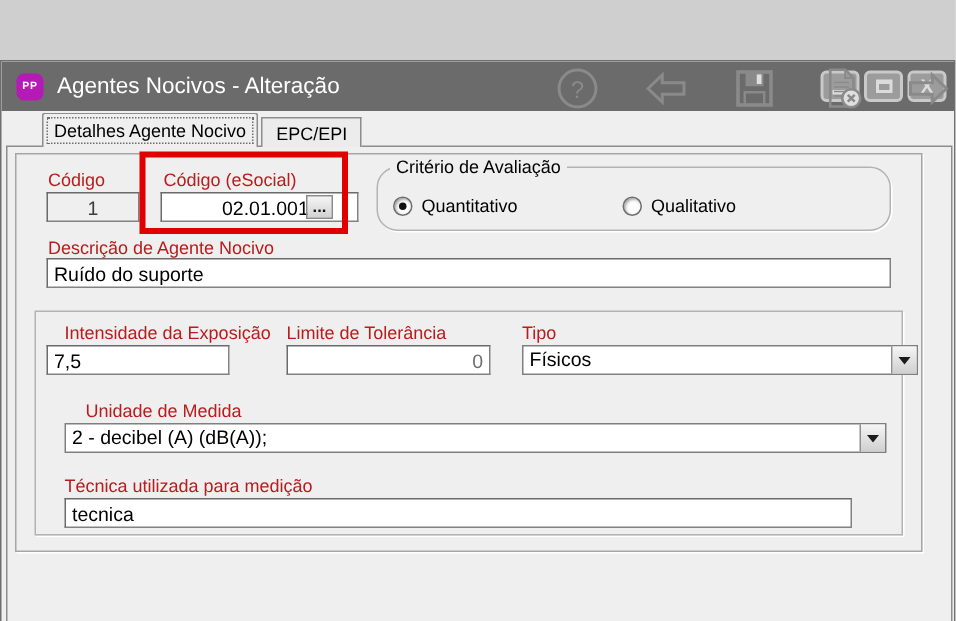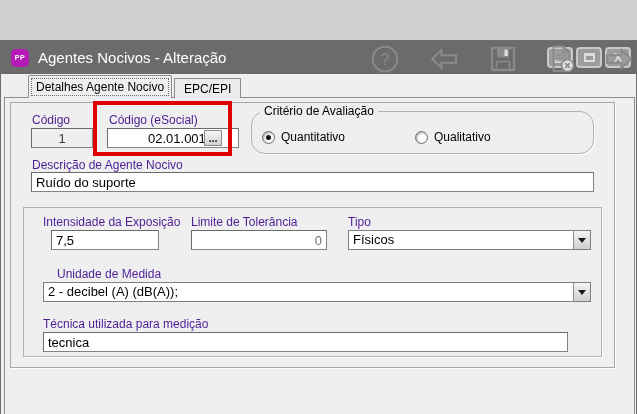--- a/index.html
+++ b/index.html
@@ -42,21 +42,21 @@
   
   .panel {
     position:absolute; left:3px; top:56px; width:631px; height:319px;
     background:#efefef; border:1px solid #8d8d8d; z-index:1;
   }
   .inner-frame {
     position:absolute; left:9px; top:61px; width:605px; height:266px;
     border:1px solid #a6a6a6; box-shadow:1px 1px 0 #ffffff; z-index:1;
   }
 
-  .lbl { position:absolute; font-size:12px; color:#4c1d95; white-space:nowrap; z-index:3; }
+  .lbl { position:absolute; font-size:12px; color:#b91c1c; white-space:nowrap; z-index:3; }
 
   .field {
     position:absolute; height:20px; background:#ffffff;
     border:1px solid #828282; border-top-color:#6a6a6a; border-left-color:#6a6a6a;
     font:13px "Liberation Sans", sans-serif; padding:1px 4px; color:#000; z-index:3;
   }
   .field.disabled { background:#efefef; color:#3c3c3c; text-align:center; }
   .field.num { text-align:right; color:#6e6e6e; }
 
   .esocial-wrap { position:absolute; left:106px; top:87px; width:117px; height:20px; z-index:3; }
@@ -164,27 +164,27 @@
     <span class="radio"></span>
     <span class="radio-label">Qualitativo</span>
   </div>
 
   <div class="lbl" style="left:31px; top:117px;">Descrição de Agente Nocivo</div>
   <input class="field" style="left: 30px; top: 131px; width: 563px;" value="Ruído do suporte">
 
   <div class="groupbox gb-main"></div>
 
   <div class="lbl" style="left:42px; top:174px;">Intensidade da Exposição</div>
-  <input class="field" style="left: 50px; top: 189px; width: 108px;" value="7,5">
+  <input class="field" style="left: 30px; top: 189px; width: 122px;" value="7,5">
 
   <div class="lbl" style="left:190px; top:174px;">Limite de Tolerância</div>
   <input class="field num" style="left: 190px; top: 189px; width: 136px;" value="0">
 
   <div class="lbl" style="left:347px; top:174px;">Tipo</div>
-  <div class="combo" style="left:347px; top:189px; width:243px;gap:11px;">
+  <div class="combo" style="left:347px; top:189px; width:264px;gap:11px;">
     <div class="combo-text">Físicos</div>
     <div class="combo-btn">
         <span class="combo-arrow"></span>
       </div>
   </div>
 
   <div class="lbl" style="left:56px; top:226px;">Unidade de Medida</div>
   <div class="combo" style="left:42px; top:241px; width:548px;">
     <div class="combo-text">2 - decibel (A) (dB(A));</div>
     <div class="combo-btn">

